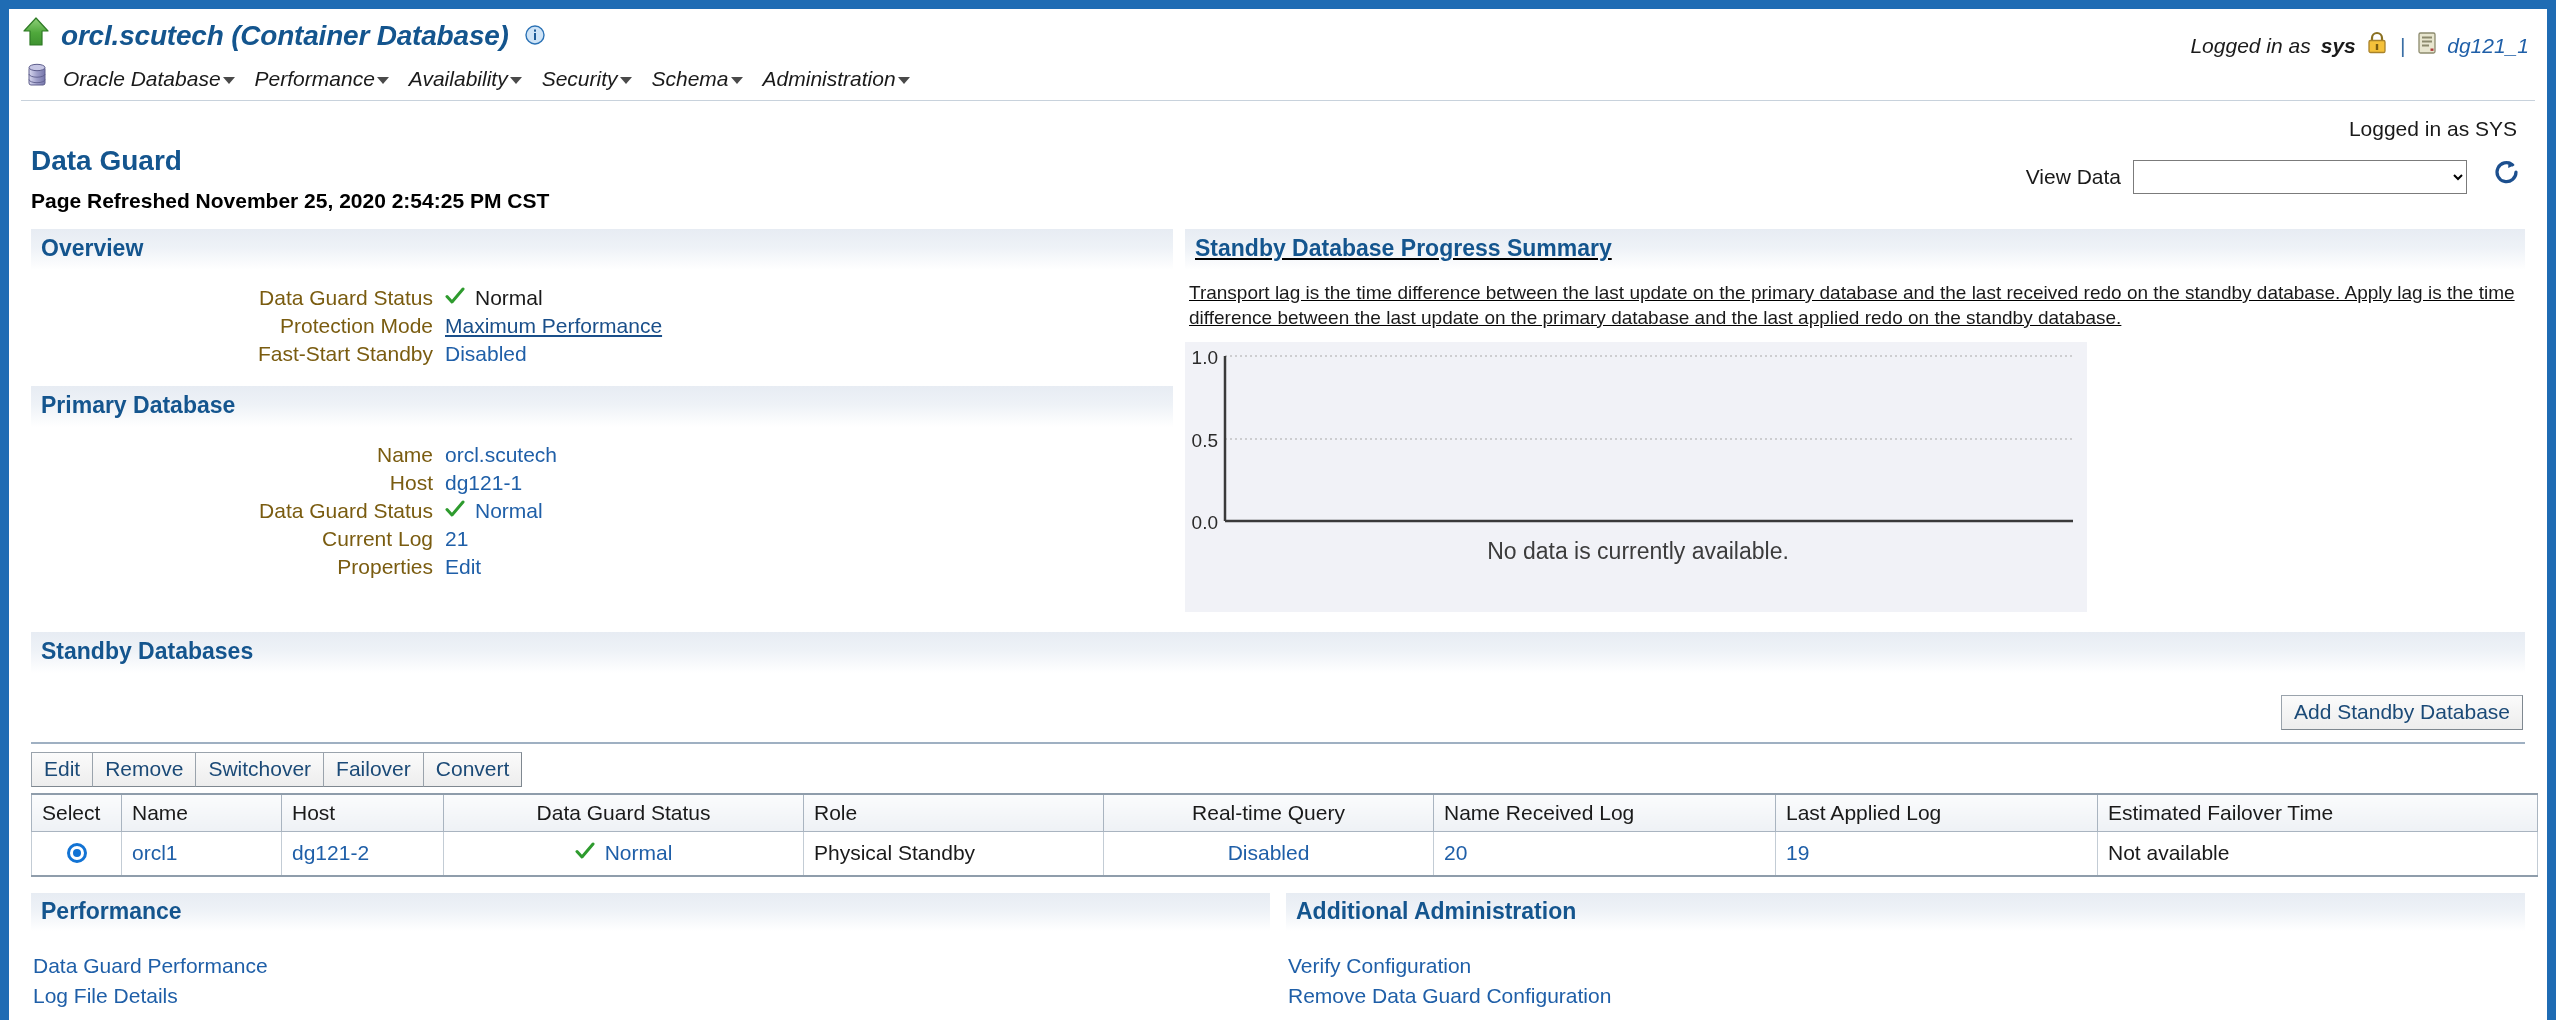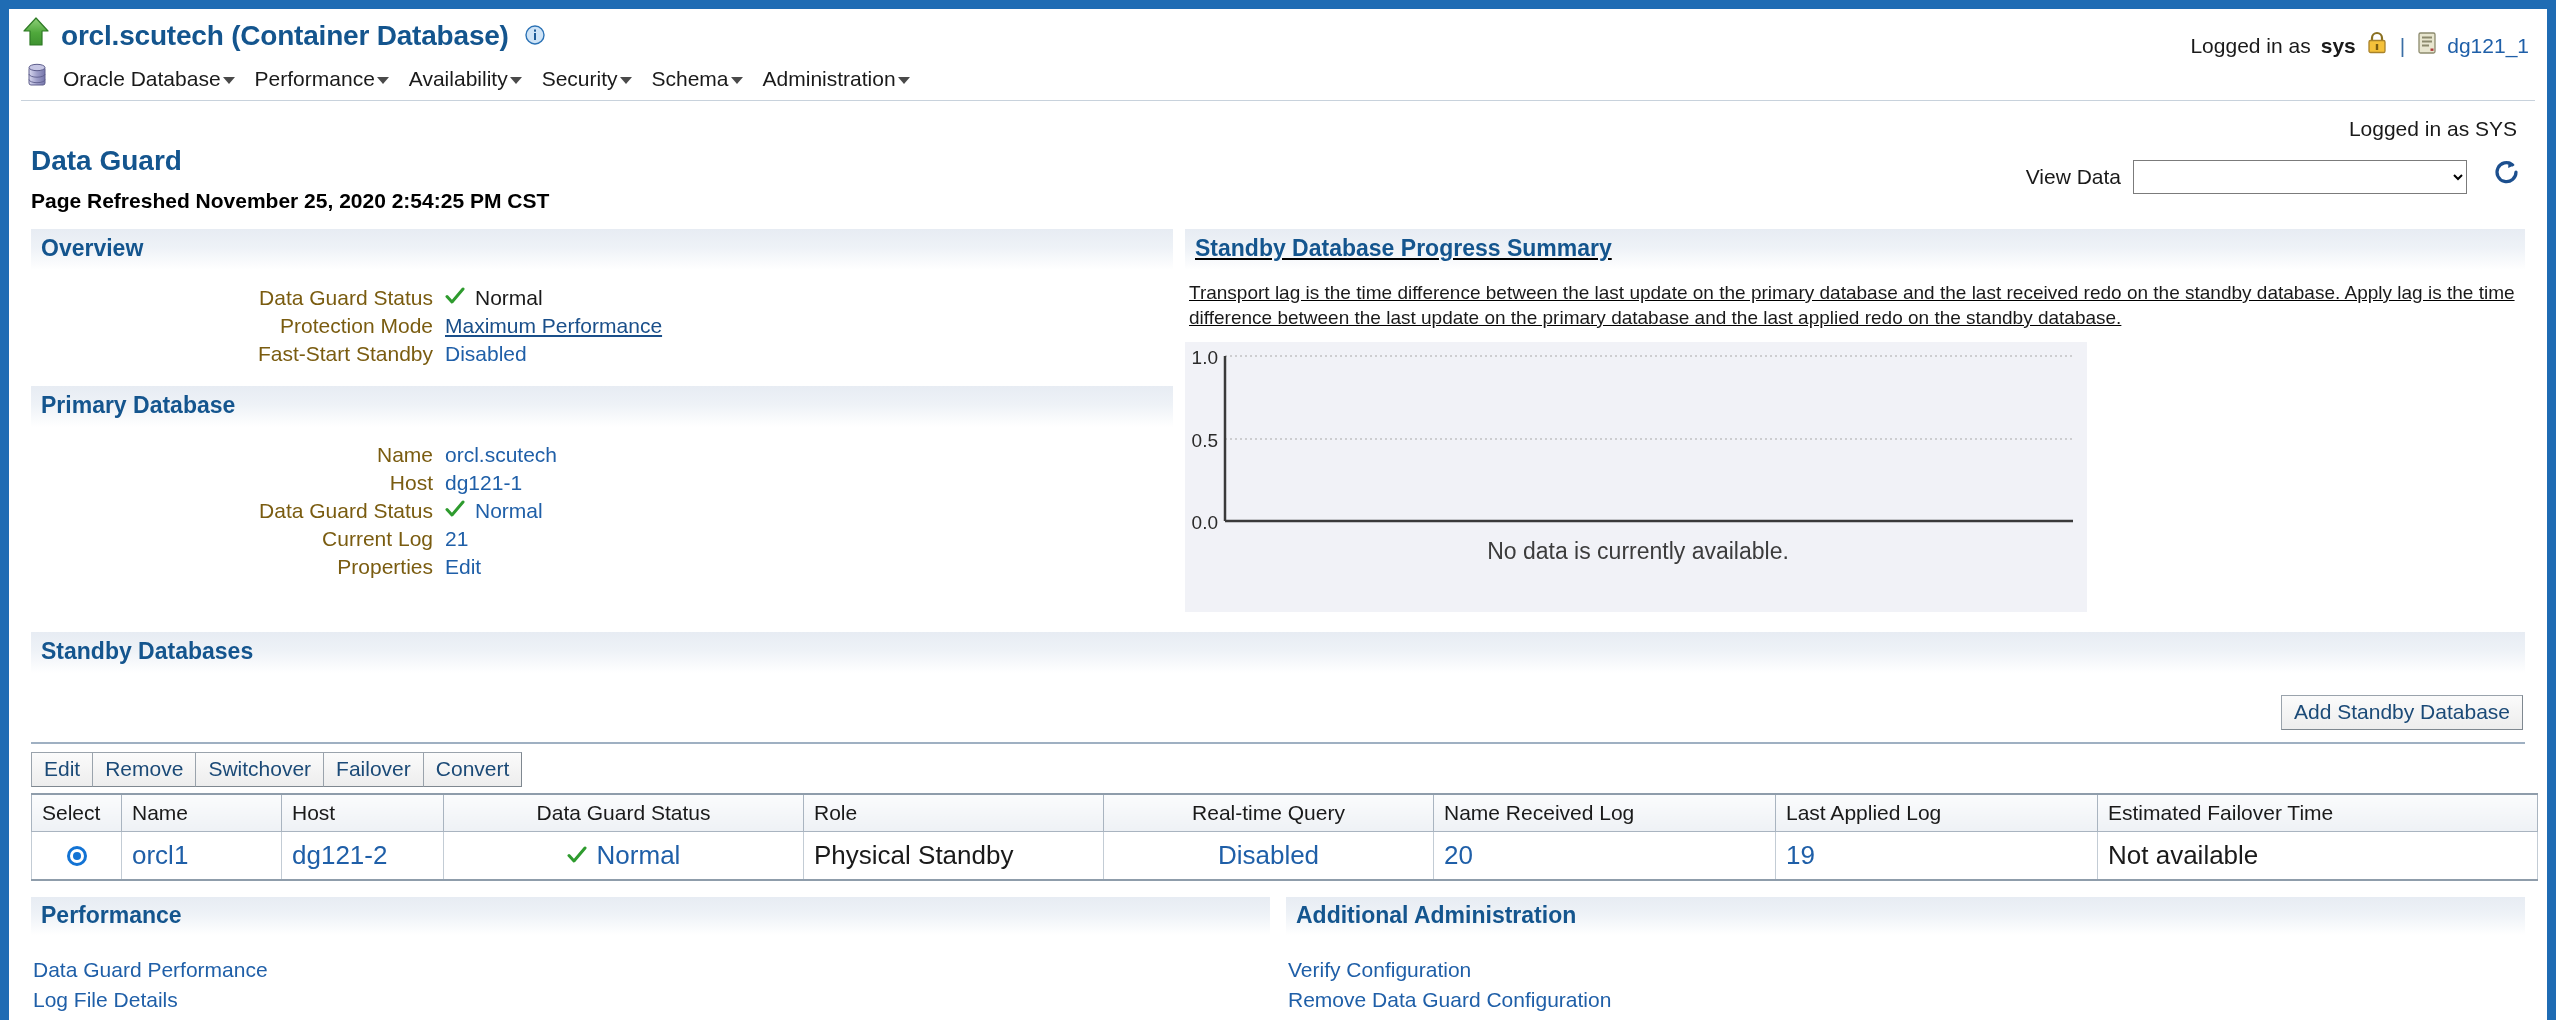--- a/index.html
+++ b/index.html
@@ -37,20 +37,21 @@
 
   
   #globalheader {
     position: relative;
     padding: 8px 0 0 0;
   }
   .gh-row {
     display: flex;
     align-items: flex-start;
     justify-content: space-between;
+    font-style: italic;
   }
   .gh-left { padding-left: 14px; }
   .gh-right {
     padding-right: 18px;
     padding-top: 14px;
     display: flex;
     align-items: center;
     gap: 10px;
     font-size: 21px;
     color: #1a1a1a;
@@ -269,21 +270,21 @@
     color: #1a1a1a;
     text-align: left;
     padding: 6px 10px;
     height: 34px;
     box-sizing: border-box;
   }
   table.dg th.center { text-align: center; }
   table.dg td {
     border: 1px solid #c3ccd5;
     border-bottom: 2px solid #8f9dab;
-    font-size: 26px;
+    font-size: 21px;
     color: #1a1a1a;
     padding: 8px 10px;
     height: 44px;
     box-sizing: border-box;
     background: #ffffff;
   }
   table.dg td.center { text-align: center; }
   .radio-cell { display:flex; align-items:center; justify-content:center; }
   .radio {
     width: 20px; height: 20px;

